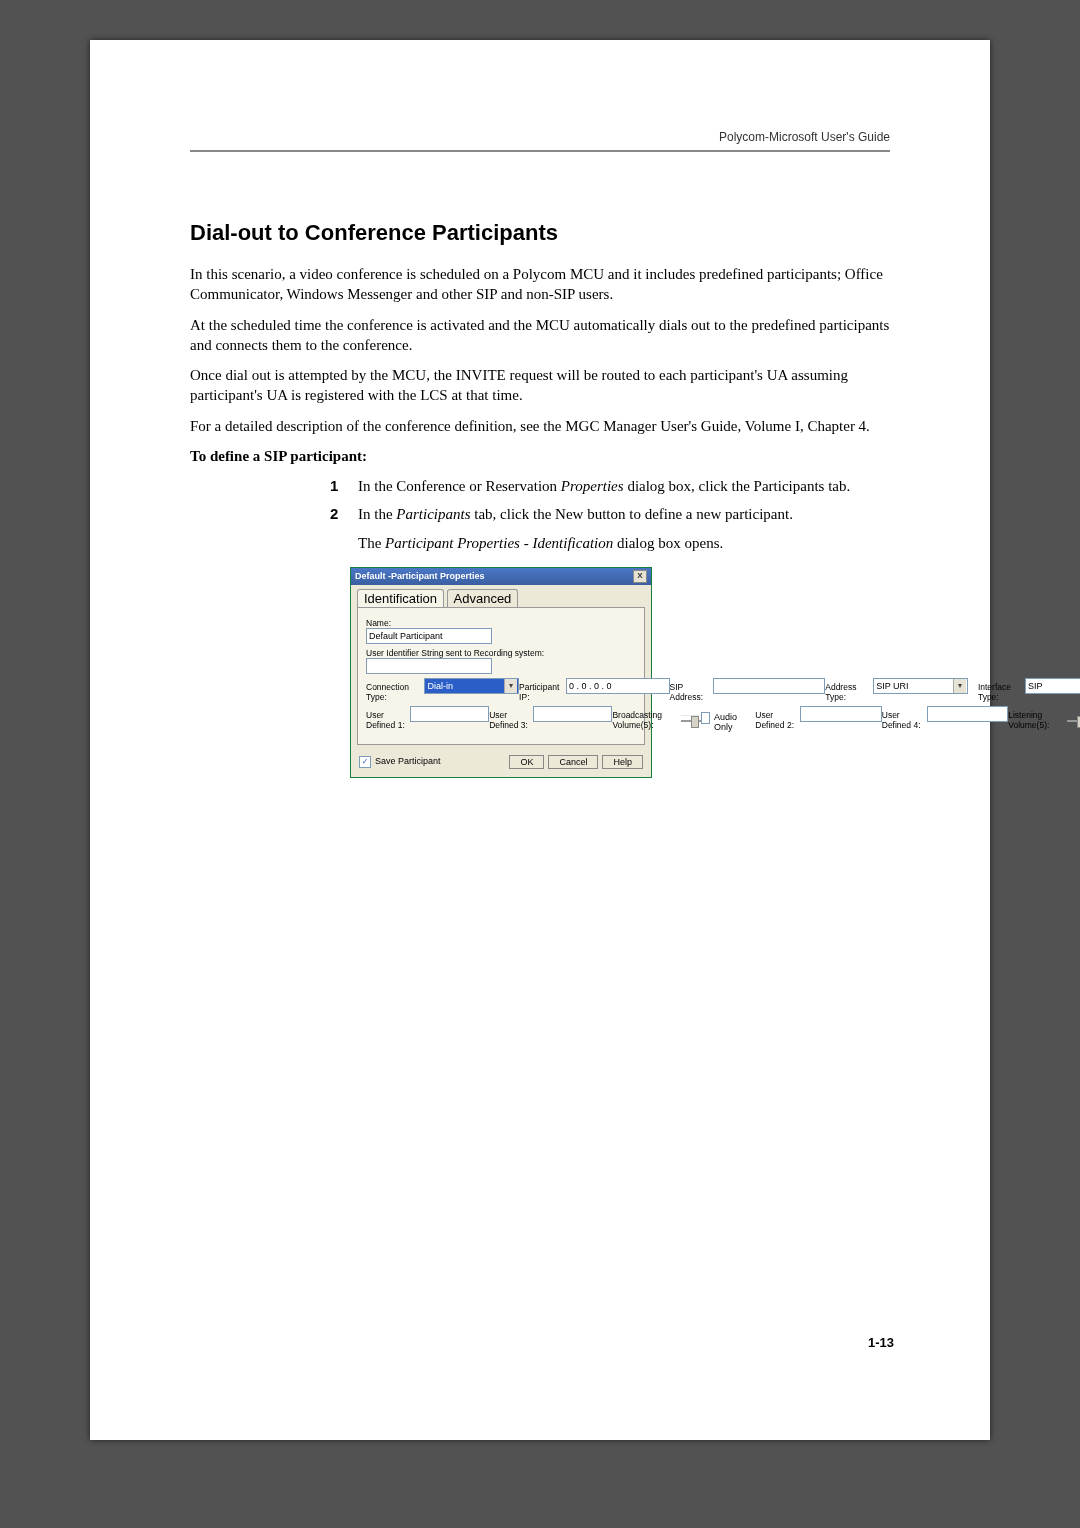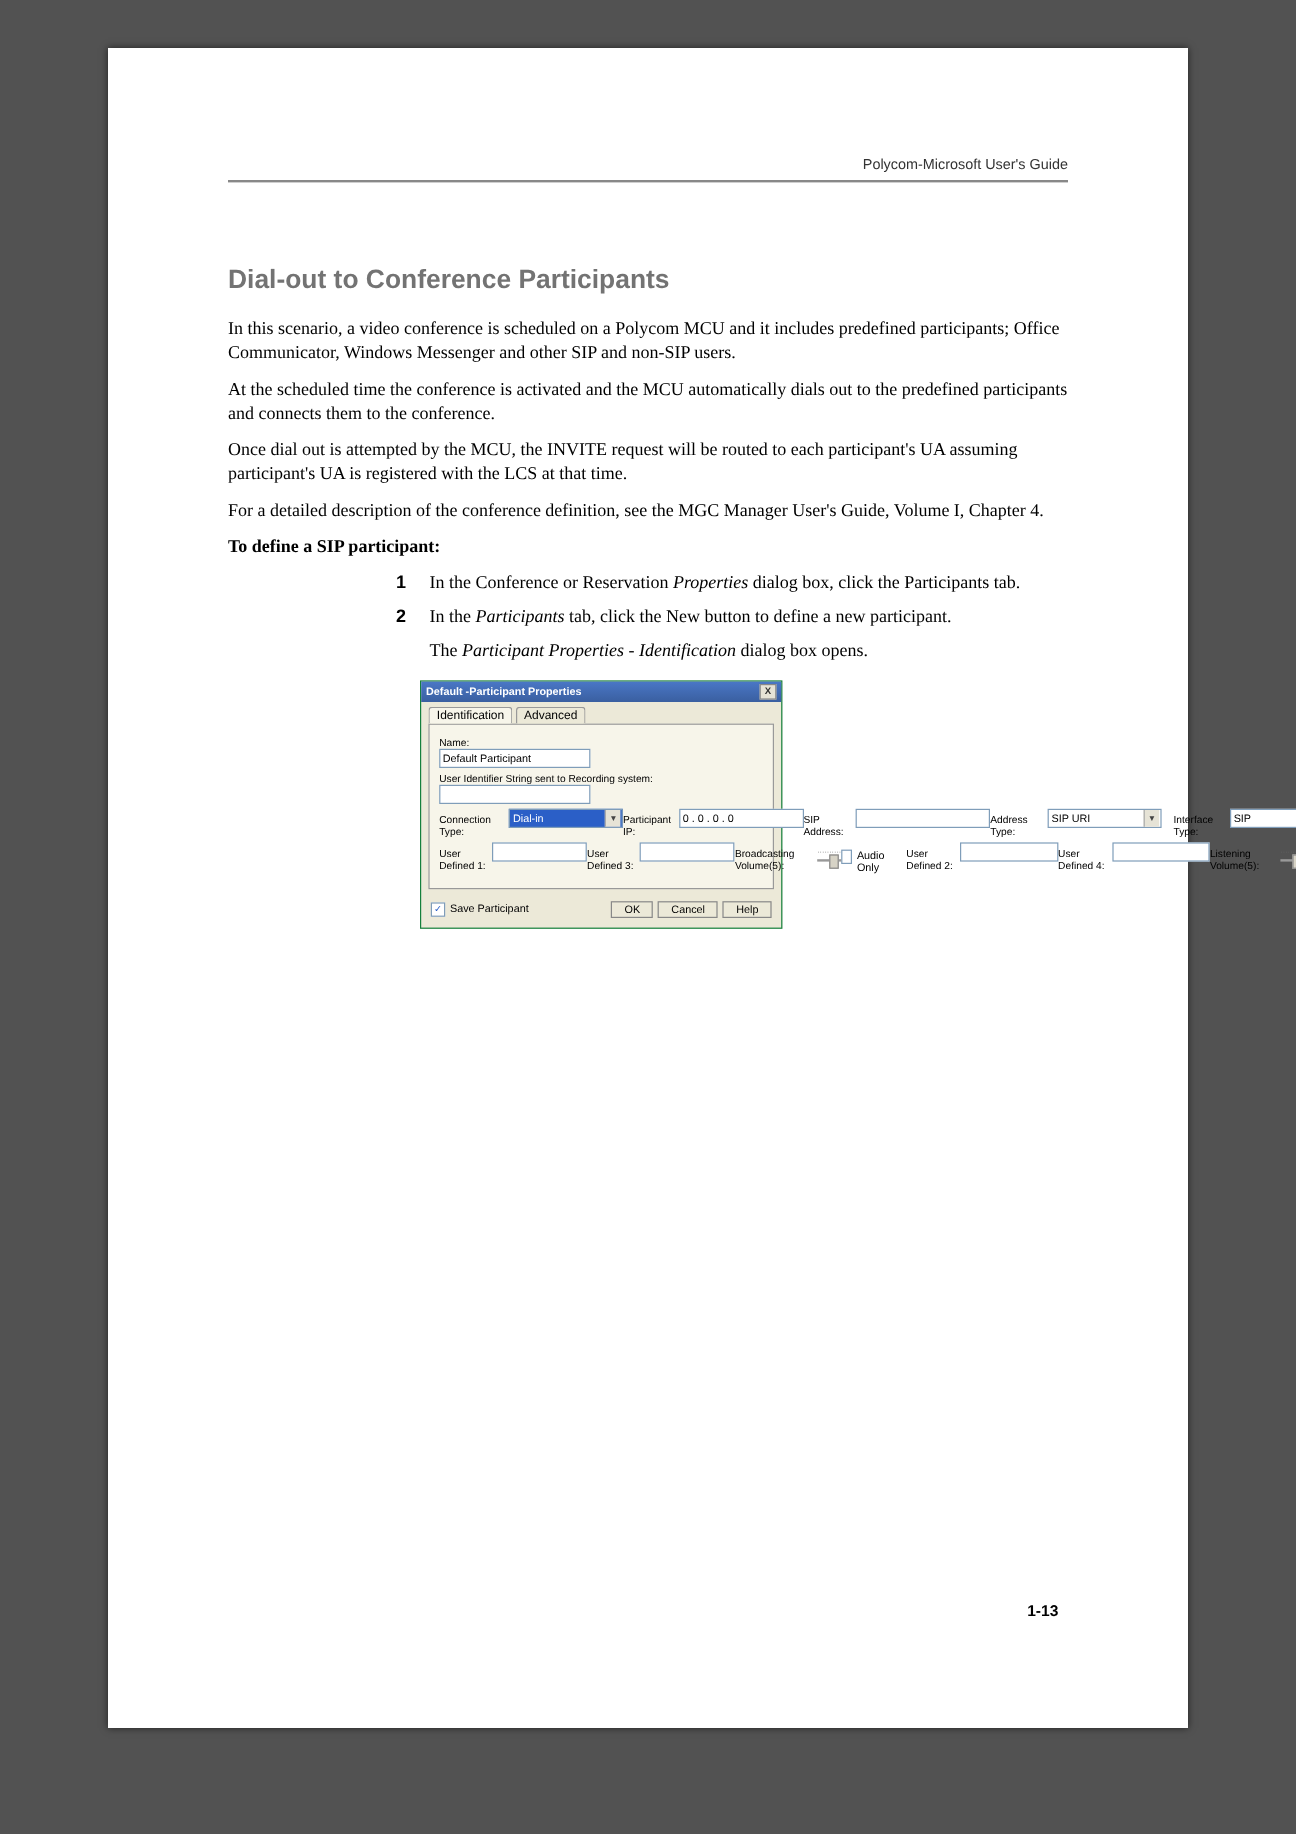--- a/index.html
+++ b/index.html
@@ -29,40 +29,40 @@
   }
   .header-rule {
     position: absolute;
     top: 110px;
     left: 100px;
     right: 100px;
     height: 2px;
     background: #888;
   }
   h1.section-head {
-    color: #737373;
+    color: #000000;
     font-family: Arial, Helvetica, sans-serif;
     font-weight: bold;
     font-size: 22px;
     margin: 60px 0 18px 0;
   }
   .bodytext {
     font-size: 15px;
     line-height: 1.35;
   }
   .bodytext p { margin: 0 0 10px 0; }
   .bodytext .bold { font-weight: bold; }
   .steplist { margin-left: 140px; font-size: 15px; line-height: 1.35; }
   .step { display: flex; margin: 0 0 8px 0; }
   .step .num { width: 28px; font-family: Arial, sans-serif; font-weight: bold; }
   .step .txt { flex: 1; }
   .page-num {
     position: absolute;
     bottom: 90px;
-    right: 108px;
+    right: 96px;
     font-family: Arial, sans-serif;
     font-weight: bold;
     font-size: 13px;
   }
 
   
   .dialog {
     width: 300px;
     margin: 14px 0 0 160px;
     font-family: Tahoma, Arial, sans-serif;
@@ -89,21 +89,21 @@
     text-align: center;
   }
   .tabs { padding: 4px 6px 0 6px; }
   .tab {
     display: inline-block;
     padding: 1px 6px;
     border: 1px solid #999;
     border-bottom: none;
     border-radius: 3px 3px 0 0;
     background: #ece9d8;
-    font-size: 10px;
+    font-size: 13px;
   }
   .tab.active { background: #f7f5ea; }
   .dlg-body {
     background: #f7f5ea;
     border: 1px solid #999;
     margin: 0 6px 6px 6px;
     padding: 6px 8px 12px 8px;
   }
   .row { display: flex; gap: 10px; margin-top: 4px; }
   .col { flex: 1; display: flex; flex-direction: row; }

